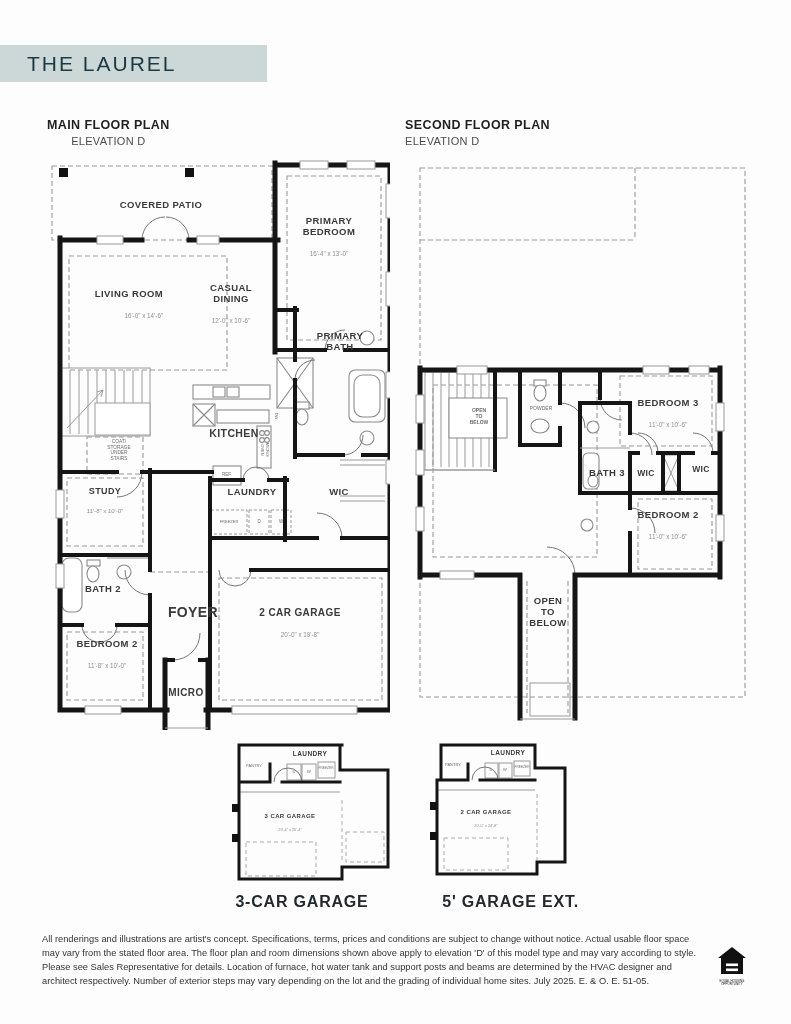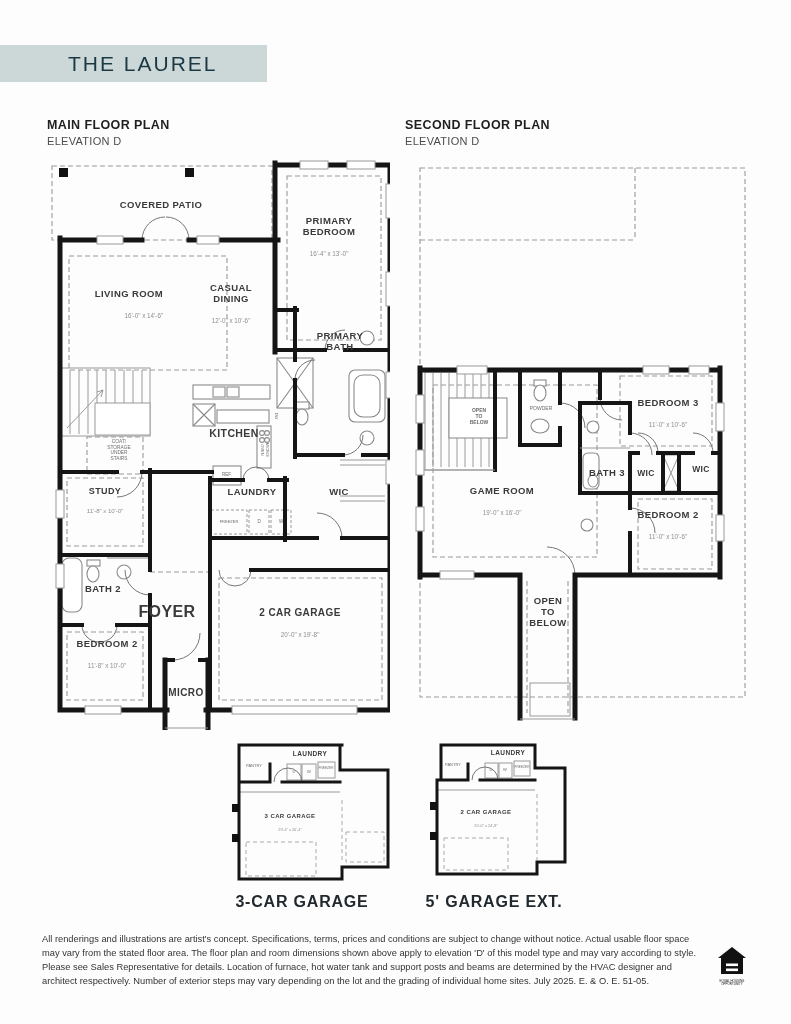--- a/index.html
+++ b/index.html
@@ -1,21 +1,21 @@
 <!DOCTYPE html>
 <html><head>
 <meta charset="utf-8">
 <style>
   html,body{margin:0;padding:0;background:#fff;}
   .page{position:relative;width:791px;height:1024px;background:#fdfdfd;overflow:hidden;
         font-family:"Liberation Sans", sans-serif;}
   
   .title-band{position:absolute;left:0;top:45px;width:267px;height:37px;background:#ccd8d8;
               display:flex;align-items:center;}
-  .title-band span{margin-left:68px;font-size:21px;letter-spacing:2px;color:#1c3843;}
+  .title-band span{margin-left:27px;font-size:21px;letter-spacing:2px;color:#1c3843;}
   .elevs{position:absolute;top:46px;right:46px;text-align:right;}
   .elevs div{font-size:14.5px;font-weight:bold;color:#5d2e3a;line-height:27px;letter-spacing:.3px;}
   .plan-head{position:absolute;}
   .plan-head .t{font-size:12.5px;font-weight:bold;color:#1f1f1f;letter-spacing:.4px;}
   .plan-head .s{font-size:11px;color:#4c4c4c;margin-top:3px;letter-spacing:.3px;}
   
   .plan{position:absolute;}
   .plan svg{position:absolute;left:0;top:0;}
   
   .lbl{position:absolute;transform:translate(-50%,-50%);text-align:center;white-space:pre-line;
@@ -35,21 +35,21 @@
 </style>
 </head>
 <body>
 
 <div class="page">
 
   <div class="title-band">
     <span>THE LAUREL</span>
   </div>
 
-  <div class="plan-head" style="left:47px;top:118px;">
+  <div class="plan-head" style="left:47px;top:118px;text-align:center;">
     <div class="t">MAIN FLOOR PLAN</div>
     <div class="s">ELEVATION D</div>
   </div>
   <div class="plan-head" style="left:405px;top:118px;">
     <div class="t">SECOND FLOOR PLAN</div>
     <div class="s">ELEVATION D</div>
   </div>
 
   <div class="plan" style="left:47px;top:160px;width:343px;height:570px;">
     <svg width="343" height="570" viewBox="0 0 343 570">
@@ -186,21 +186,21 @@
     <div class="lbl tiny" style="left:180px;top:315px;font-size:4.5px;">REF.</div>
     <div class="lbl" style="left:205px;top:332px;font-size:9.5px;">LAUNDRY</div>
     <div class="lbl" style="left:292px;top:332px;font-size:9.5px;">WIC</div>
     <div class="lbl tiny" style="left:182px;top:362px;font-size:4px;">FREEZER</div>
     <div class="lbl tiny" style="left:212px;top:362px;font-size:4.5px;">D</div>
     <div class="lbl tiny" style="left:234px;top:362px;font-size:4.5px;">W</div>
     <div class="lbl tiny rot" style="left:229px;top:256px;font-size:4px;">DW</div>
     <div class="lbl tiny rot" style="left:217px;top:290px;font-size:4px;">MICRO/
 OVEN</div>
     <div class="lbl" style="left:56px;top:429px;font-size:9.5px;text-align:center;">BATH 2</div>
-    <div class="lbl" style="left:120px;top:452px;font-size:16px;">FOYER</div>
+    <div class="lbl" style="left:146px;top:452px;font-size:14px;">FOYER</div>
     <div class="lbl" style="left:253px;top:462px;font-size:10px;">
       <span class="nm">2 CAR GARAGE</span>
       <span class="dim" style="font-size:6.3px;">20'-0" x 19'-8"</span>
     </div>
     <div class="lbl" style="left:60px;top:494px;font-size:9.5px;">
       <span class="nm">BEDROOM 2</span>
       <span class="dim" style="font-size:6.3px;">11'-8" x 10'-0"</span>
     </div>
     <div class="lbl" style="left:139px;top:533px;font-size:10px;">MICRO</div>
   </div>
@@ -280,24 +280,20 @@
       <span class="nm">BEDROOM 3</span>
       <span class="dim" style="font-size:6.3px;">11'-0" x 10'-6"</span>
     </div>
     <div class="lbl" style="left:202px;top:310px;font-size:9.5px;">BATH 3</div>
     <div class="lbl" style="left:241px;top:311px;font-size:8.5px;">WIC</div>
     <div class="lbl" style="left:296px;top:307px;font-size:8.5px;">WIC</div>
     <div class="lbl" style="left:263px;top:362px;font-size:9.5px;">
       <span class="nm">BEDROOM 2</span>
       <span class="dim" style="font-size:6.3px;">11'-0" x 10'-6"</span>
     </div>
-    <div class="lbl" style="left:97px;top:338px;font-size:9.5px;">
-      <span class="nm">GAME ROOM</span>
-      <span class="dim" style="font-size:6.3px;">19'-0" x 16'-0"</span>
-    </div>
     <div class="lbl" style="left:143px;top:449px;font-size:9.5px;text-align:center;">OPEN
 TO
 BELOW</div>
   </div>
 
   <div class="plan" style="left:230px;top:742px;width:170px;height:150px;">
     <svg width="170" height="150" viewBox="0 0 170 150">
       <g stroke="#aaa" stroke-width="1" fill="none" stroke-dasharray="4 3">
         <rect x="16" y="100" width="70" height="34"></rect>
         <rect x="116" y="90" width="38" height="30"></rect>
@@ -355,21 +351,21 @@
     <div class="lbl tiny" style="left:61px;top:28px;font-size:4px;">D</div>
     <div class="lbl tiny" style="left:75px;top:28px;font-size:4px;">W</div>
     <div class="lbl tiny" style="left:92px;top:26px;font-size:3.2px;">FREEZER</div>
     <div class="lbl" style="left:56px;top:76px;font-size:6px;">
       <span class="nm">2 CAR GARAGE</span>
       <span class="dim" style="font-size:3.8px;">20'-0" x 24'-8"</span>
     </div>
   </div>
 
   <div class="opt-cap" style="left:217px;top:893px;">3-CAR GARAGE</div>
-  <div class="opt-cap" style="left:409px;top:893px;">5' GARAGE EXT.</div>
+  <div class="opt-cap" style="left:409px;top:893px;text-align:right;">5' GARAGE EXT.</div>
 
   <div class="disclaimer">All renderings and illustrations are artist's concept. Specifications, terms, prices and conditions are subject to change without notice. Actual usable floor space may vary from the stated floor area. The floor plan and room dimensions shown above apply to elevation 'D' of this model type and may vary according to style. Please see Sales Representative for details. Location of furnace, hot water tank and support posts and beams are determined by the HVAC designer and architect respectively. Number of exterior steps may vary depending on the lot and the grading of individual home sites. July 2025. E. &amp; O. E. 51-05.</div>
   <div class="eh-logo">
     <svg width="30" height="30" viewBox="0 0 30 30">
       <path d="M15,1 L29,12 H26 V14 H4 V12 H1 Z" fill="#111"></path>
       <rect x="4" y="14" width="22" height="14" fill="#111"></rect>
       <rect x="9" y="17.5" width="12" height="2.6" fill="#fff"></rect>
       <rect x="9" y="22.5" width="12" height="2.6" fill="#fff"></rect>
     </svg>
     <div class="cap">EQUAL HOUSING

